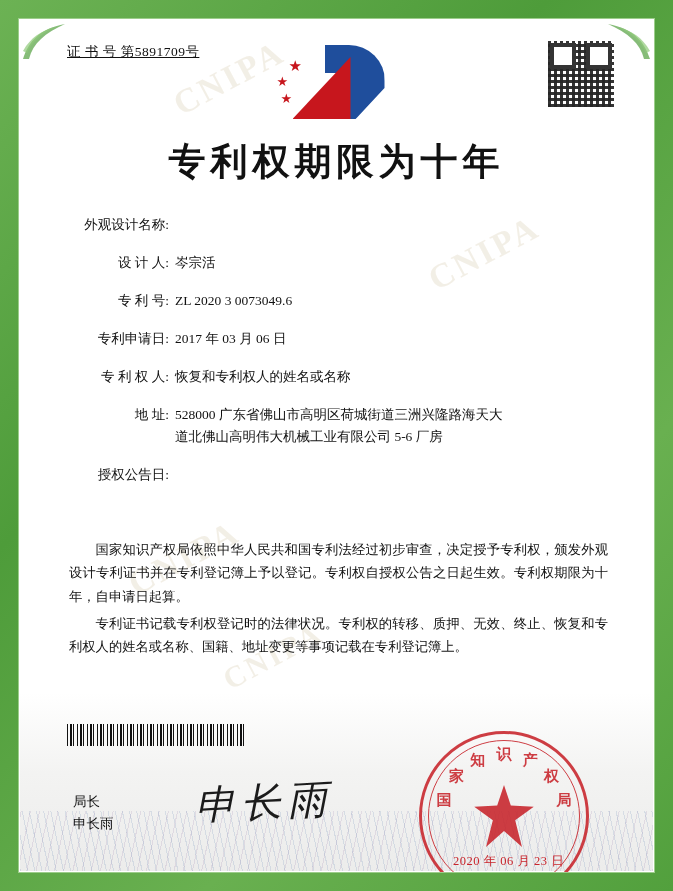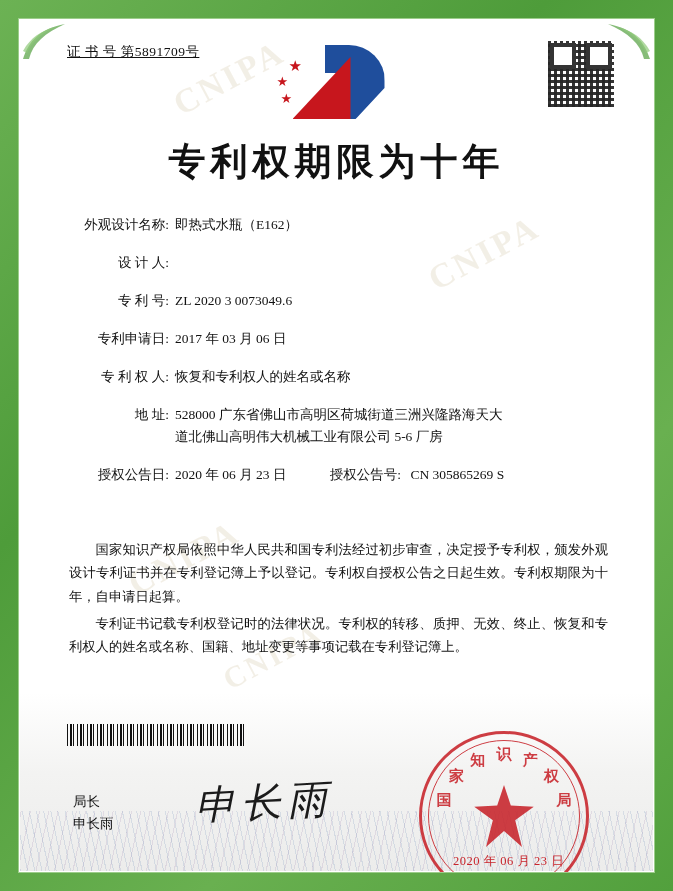--- a/index.html
+++ b/index.html
@@ -346,28 +346,28 @@
 
     <div class="title">专利权期限为十年</div>
 
     <div class="fields">
 
       <div class="row">
         <div class="label">
           <span>外观设计名称</span>
             <span class="colon">:</span>
         </div>
-        <div class="value">即热式水瓶（E162）</div>
       </div>
 
       <div class="row">
         <div class="label">
           <span>设 计 人</span>
             <span class="colon">:</span>
         </div>
+        <div class="value">岑宗活</div>
       </div>
 
       <div class="row">
         <div class="label">
           <span>专 利 号</span>
             <span class="colon">:</span>
         </div>
         <div class="value">ZL 2020 3 0073049.6</div>
       </div>
 
@@ -395,25 +395,20 @@
         <div class="value">
           <div>528000 广东省佛山市高明区荷城街道三洲兴隆路海天大</div>
           <div class="value-2">道北佛山高明伟大机械工业有限公司 5-6 厂房</div>
         </div>
       </div>
 
       <div class="row">
         <div class="label">
           <span>授权公告日</span>
             <span class="colon">:</span>
-        </div>
-        <div class="value">
-          <span>2020 年 06 月 23 日</span>
-          <span class="inline-label">授权公告号</span><span class="colon">:</span>
-          <span>CN 305865269 S</span>
         </div>
       </div>
 
     </div>
 
     <div class="paras">
       <div class="para">国家知识产权局依照中华人民共和国专利法经过初步审查，决定授予专利权，颁发外观设计专利证书并在专利登记簿上予以登记。专利权自授权公告之日起生效。专利权期限为十年，自申请日起算。</div>
       <div class="para">专利证书记载专利权登记时的法律状况。专利权的转移、质押、无效、终止、恢复和专利权人的姓名或名称、国籍、地址变更等事项记载在专利登记簿上。</div>
     </div>
 

